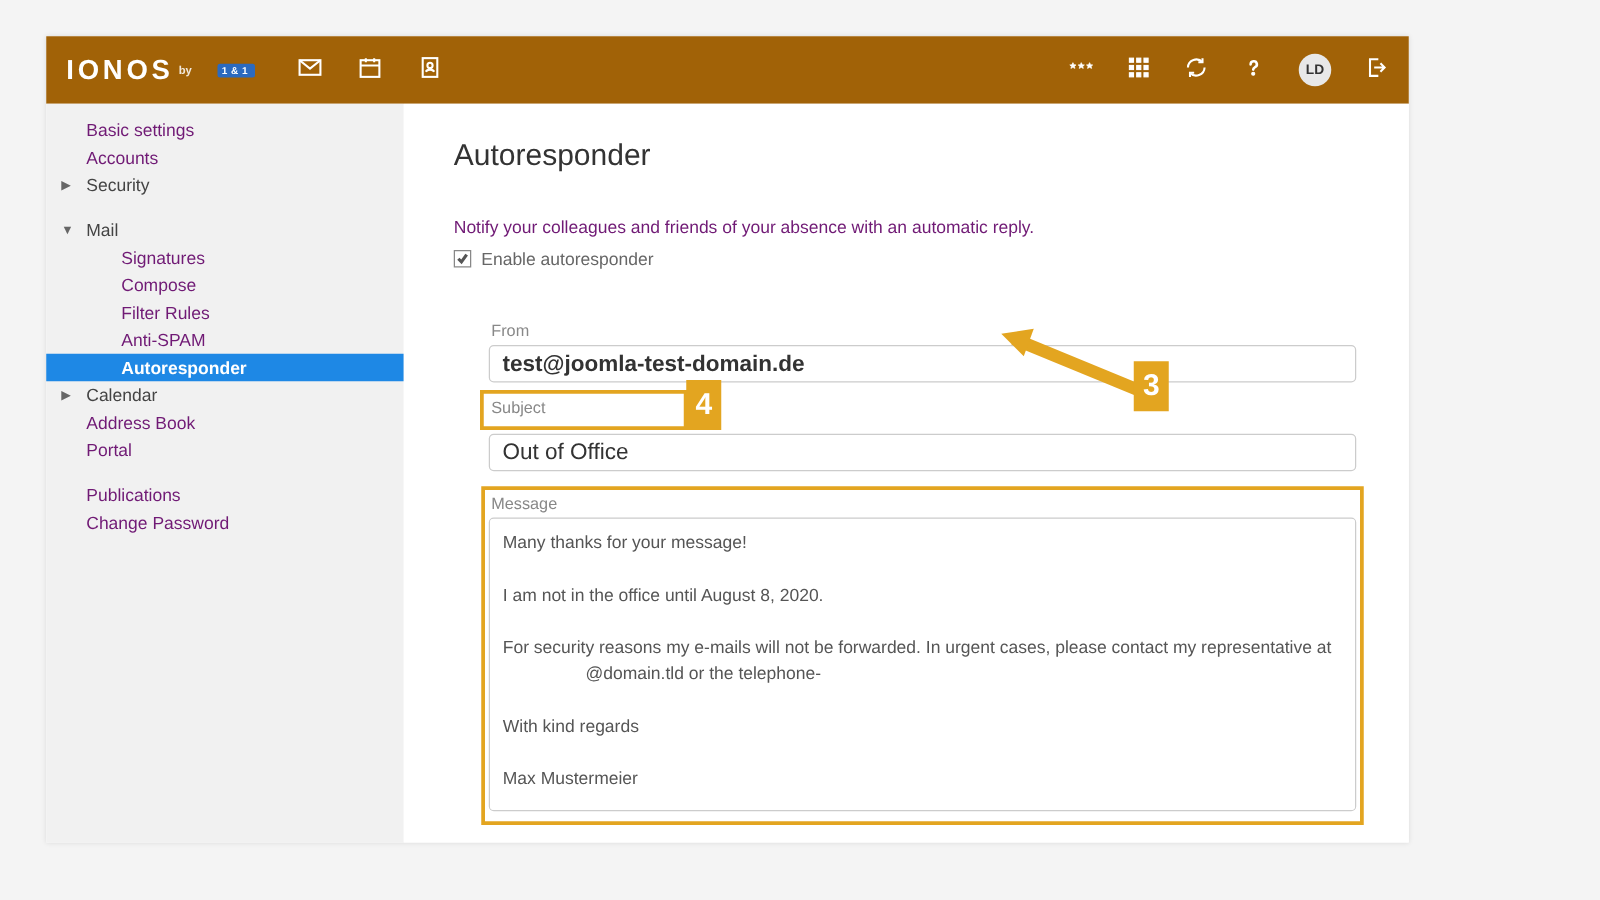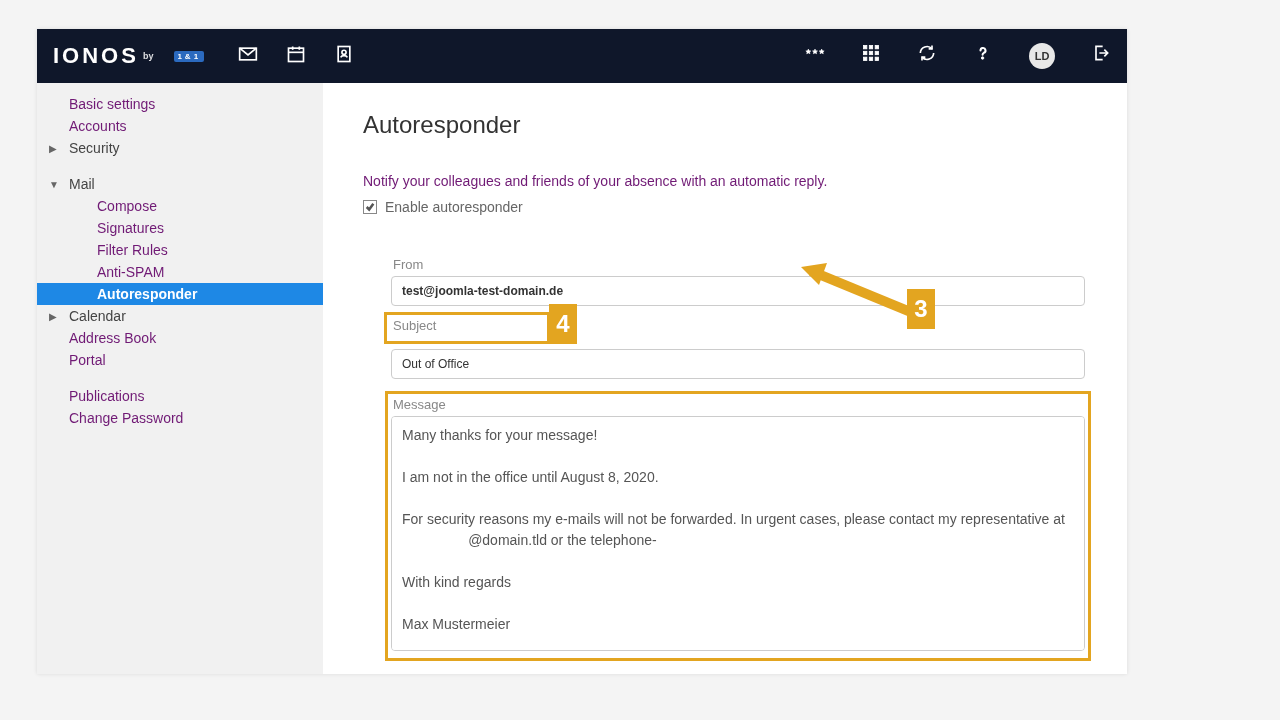--- a/index.html
+++ b/index.html
@@ -1,42 +1,42 @@
 <!DOCTYPE html>
 <html><head>
 <meta charset="utf-8">
 <style>
 *{box-sizing:border-box;margin:0;padding:0;font-family:Arial,Helvetica,sans-serif}
 body{background:#f4f4f4;width:1280px;height:720px;overflow:hidden}
 .app-frame{position:absolute;left:37px;top:29px;width:1090px;height:645px;background:#fff;box-shadow:0 0 4px rgba(0,0,0,.1)}
-.header{height:54px;background:#0f172a;display:flex;align-items:center;padding:0 16px;color:#fff}
+.header{height:54px;background:#a16207;display:flex;align-items:center;padding:0 16px;color:#fff}
 .logo{font-size:22px;font-weight:bold;letter-spacing:3px;display:flex;align-items:center}
 .logo .sub{font-size:9px;margin-left:4px;opacity:.85;letter-spacing:0}
 .logo .tag{background:#2b6abf;font-size:8px;padding:1px 3px;margin-left:21px;border-radius:2px}
 .hdr-icons-left{display:flex;gap:28px;margin-left:34px}
-.hdr-icons-right{display:flex;gap:36px;margin-left:auto;align-items:flex-start}
+.hdr-icons-right{display:flex;gap:26px;margin-left:auto;align-items:flex-end}
 .icon{width:20px;height:20px;fill:#fff;stroke:#fff}
 .avatar-badge{width:26px;height:26px;border-radius:50%;background:#e8e8e8;color:#333;font-size:11px;font-weight:bold;display:flex;align-items:center;justify-content:center}
 .body{display:flex;height:calc(100% - 54px)}
 .sidebar{width:286px;background:#f1f1f1;padding-top:10px;font-size:14px}
 .nav-item{display:flex;align-items:center;height:22px;padding-left:32px;color:#701a75;cursor:pointer}
 .nav-sub{padding-left:60px}
 .nav-group{padding-left:32px;display:flex;align-items:center;height:22px;color:#444;cursor:pointer;position:relative}
 .nav-group .caret{position:absolute;left:12px;font-size:10px;color:#666}
 .nav-active{background:#1e88e5;color:#fff;font-weight:bold}
 .gap{height:14px}
 .main{flex:1;background:#fff;padding:28px 40px 24px 40px;overflow:hidden}
 h1{font-size:24px;font-weight:normal;color:#333;margin-bottom:34px}
 .desc{font-size:14px;color:#701a75;margin-bottom:10px}
 .chk-row{display:flex;align-items:center;gap:8px;color:#666;font-size:14px;margin-bottom:42px;position:relative}
 .chk{width:14px;height:14px;border:1px solid #888;display:inline-flex;align-items:center;justify-content:center}
 .chk svg{width:10px;height:10px;stroke:#555;stroke-width:3;fill:none}
 .form-group{margin-bottom:12px}
 .lbl{font-size:13px;color:#888;margin-bottom:4px;display:block;padding-left:2px}
-.inp{width:694px;height:30px;border:1px solid #ccc;border-radius:4px;padding:0 10px;font-size:12px;color:#333}
+.inp{width:694px;height:30px;border:1px solid #ccc;border-radius:4px;padding:0 10px;font-size:18px;color:#333}
 .inp.bold{font-weight:bold}
 .ta{width:694px;height:235px;border:1px solid #ccc;border-radius:4px;padding:8px 10px;font-size:14px;color:#555;resize:none;font-family:Arial;line-height:1.5}
 .subject-hl{border:3px solid #e3a520;padding:3px 4px 4px 4px;margin:-6px -7px 10px -7px;width:166px}
 .message-hl{border:3px solid #e3a520;padding:3px;margin:-6px -6px -6px -6px}
 .callout{position:absolute;background:#e3a520;color:#fff;font-size:24px;font-weight:bold;width:28px;height:40px;display:flex;align-items:center;justify-content:center}
 .arrow3{position:absolute;left:470px;top:170px}
 .arrow3 svg{width:160px;height:90px}
 </style>
 </head>
 <body>
@@ -105,22 +105,22 @@
       <div class="nav-item">Accounts</div>
       <div class="nav-group">
           <span class="caret">▶</span>
           <span>Security</span>
         </div>
       <div class="gap"></div>
       <div class="nav-group">
           <span class="caret">▼</span>
           <span>Mail</span>
         </div>
+      <div class="nav-item nav-sub">Signatures</div>
       <div class="nav-item nav-sub">Compose</div>
-      <div class="nav-item nav-sub">Signatures</div>
       <div class="nav-item nav-sub">Filter Rules</div>
       <div class="nav-item nav-sub">Anti-SPAM</div>
       <div class="nav-item nav-sub nav-active">Autoresponder</div>
       <div class="nav-group">
           <span class="caret">▶</span>
           <span>Calendar</span>
         </div>
       <div class="nav-item">Address Book</div>
       <div class="nav-item">Portal</div>
       <div class="gap"></div>

